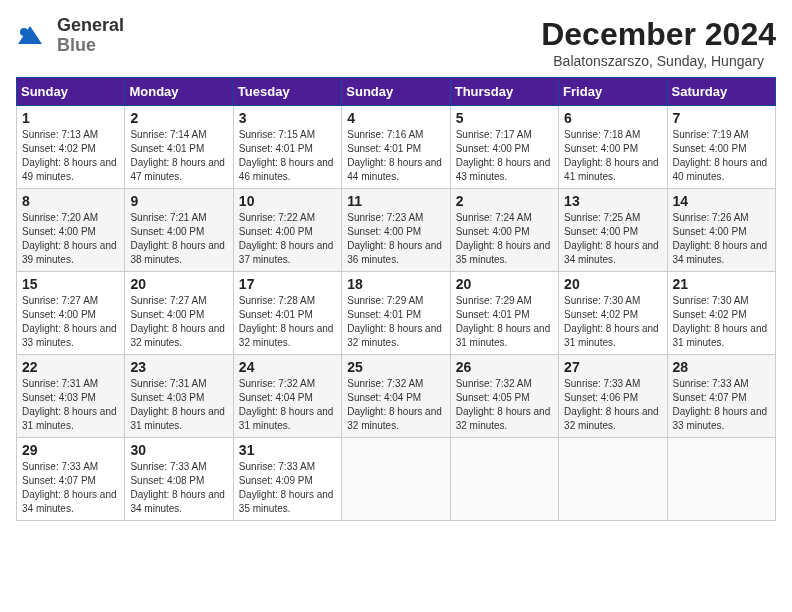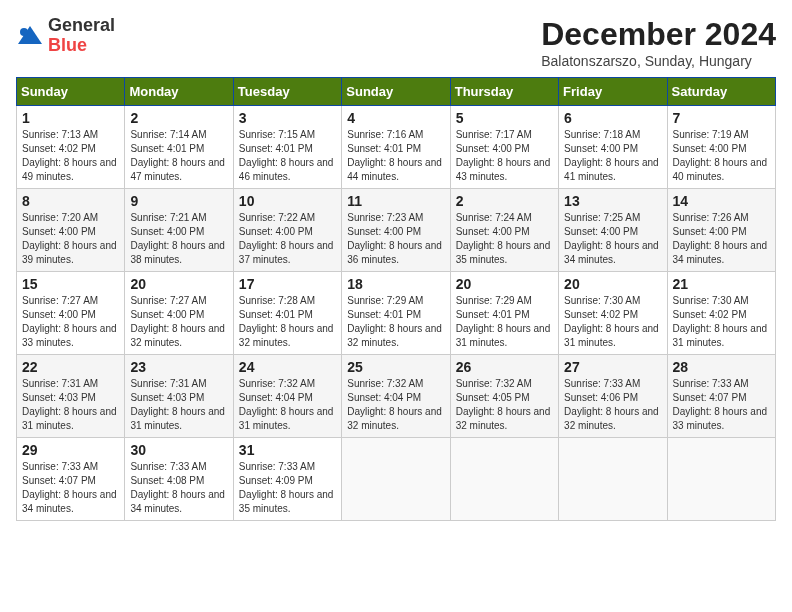--- a/index.html
+++ b/index.html
@@ -12,53 +12,53 @@
     }
     .header-area {
       display: flex;
       justify-content: space-between;
       align-items: flex-start;
       margin-bottom: 8px;
     }
     .logo {
       display: flex;
       align-items: center;
-      gap: 4px;
+      gap: 13px;
       justify-content: center;
     }
     .logo-text {
       font-size: 18px;
       font-weight: bold;
       line-height: 1.1;
     }
     .logo-general { color: #333; }
-    .logo-blue { color: #ef4444; }
+    .logo-blue { color: #737373; }
     .logo-icon {
       width: 28px;
       height: 28px;
     }
     .title-area {
-      text-align: left;
+      text-align: center;
     }
     .main-title {
       font-size: 32px;
       font-weight: bold;
       color: #222;
     }
     .subtitle {
       font-size: 14px;
       color: #444;
     }
     .calendar {
       width: 100%;
       border-collapse: collapse;
       font-size: 11px;
     }
     .calendar thead th {
-      background: #4d7c0f;
+      background: #4c1d95;
       color: #fff;
       font-weight: bold;
       font-size: 13px;
       padding: 6px 4px;
       text-align: left;
       border: 1px solid #0d47a1;
     }
     .calendar tbody td {
       border: 1px solid #ccc;
       vertical-align: top;

